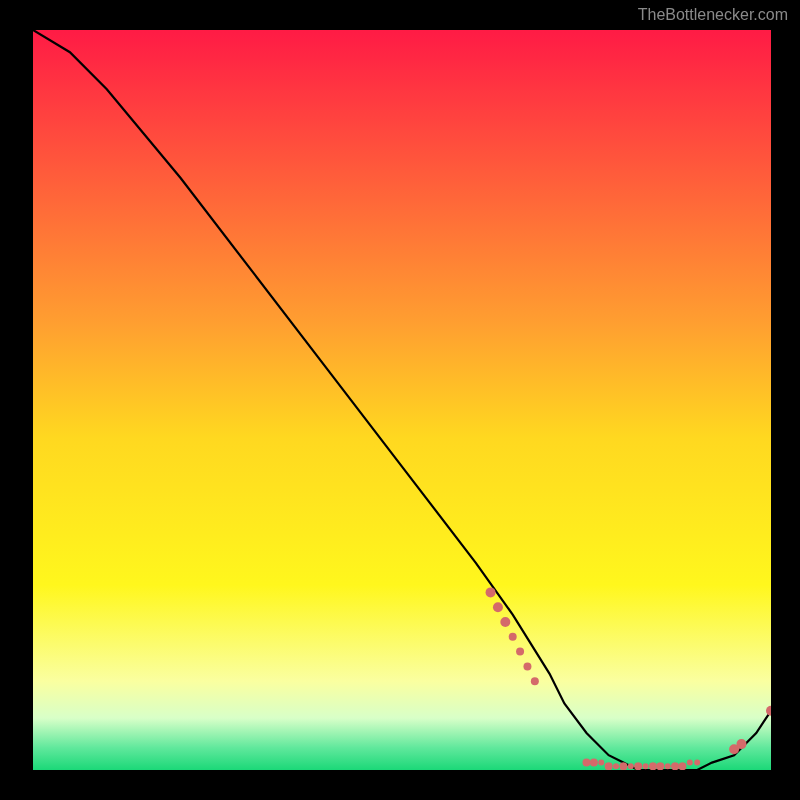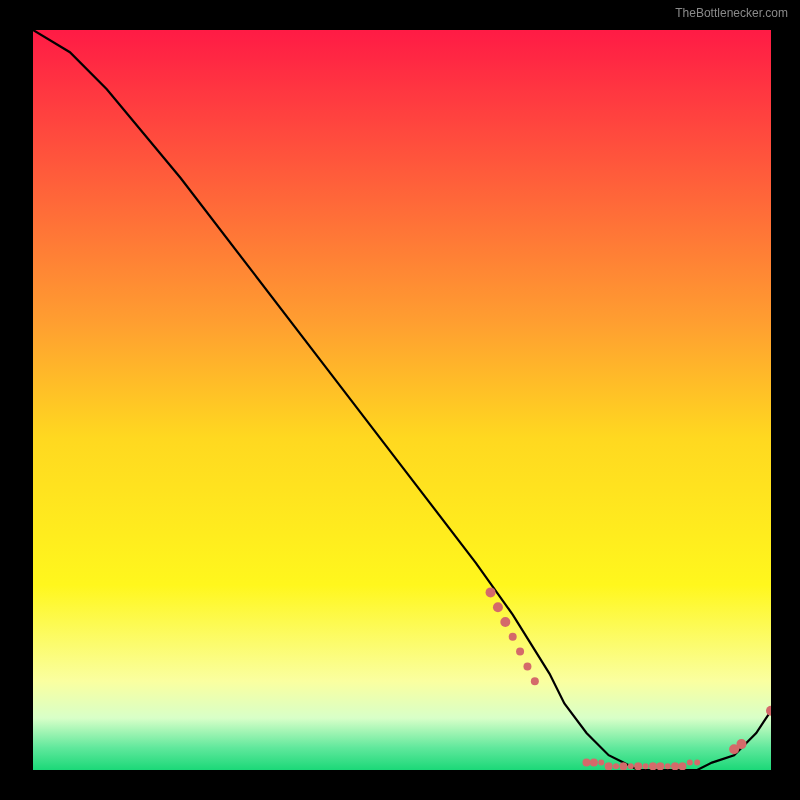--- a/index.html
+++ b/index.html
@@ -15,21 +15,21 @@
     position: relative;
     width: 800px;
     height: 800px;
     background: #000;
   }
   .watermark {
     position: absolute;
     top: 6px;
     right: 12px;
     color: #8a8a8a;
-    font-size: 12px;
+    font-size: 16px;
     z-index: 10;
   }
   .plot-area {
     position: absolute;
     left: 33px;
     top: 30px;
     width: 738px;
     height: 740px;
     overflow: hidden;
   }

